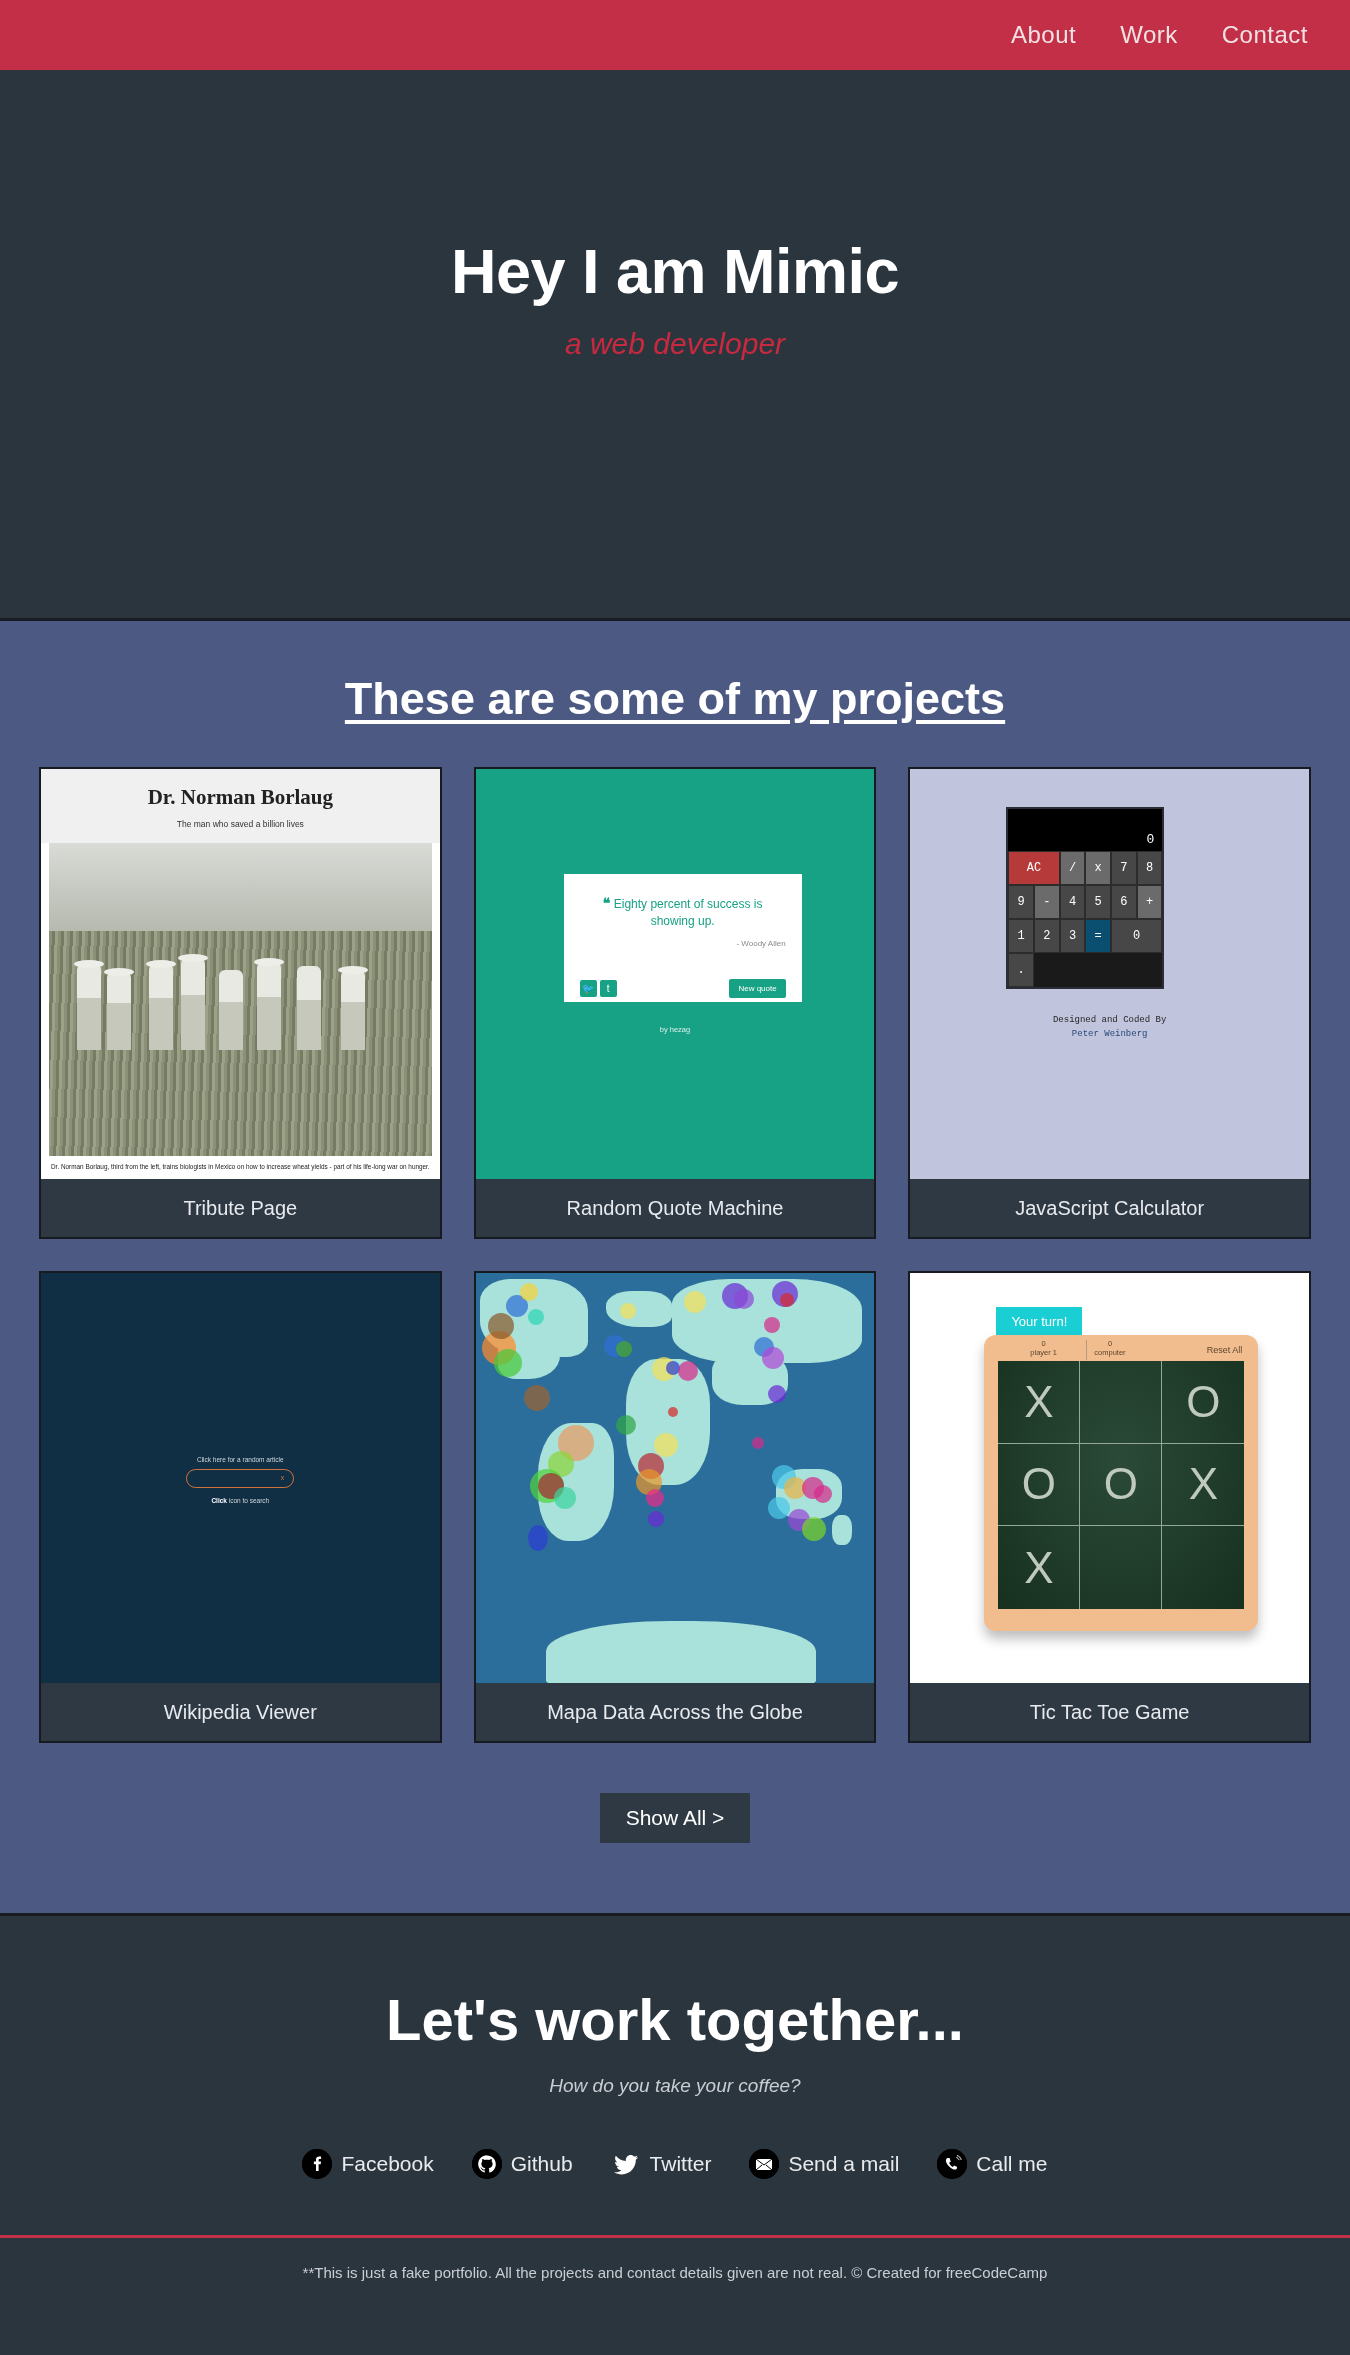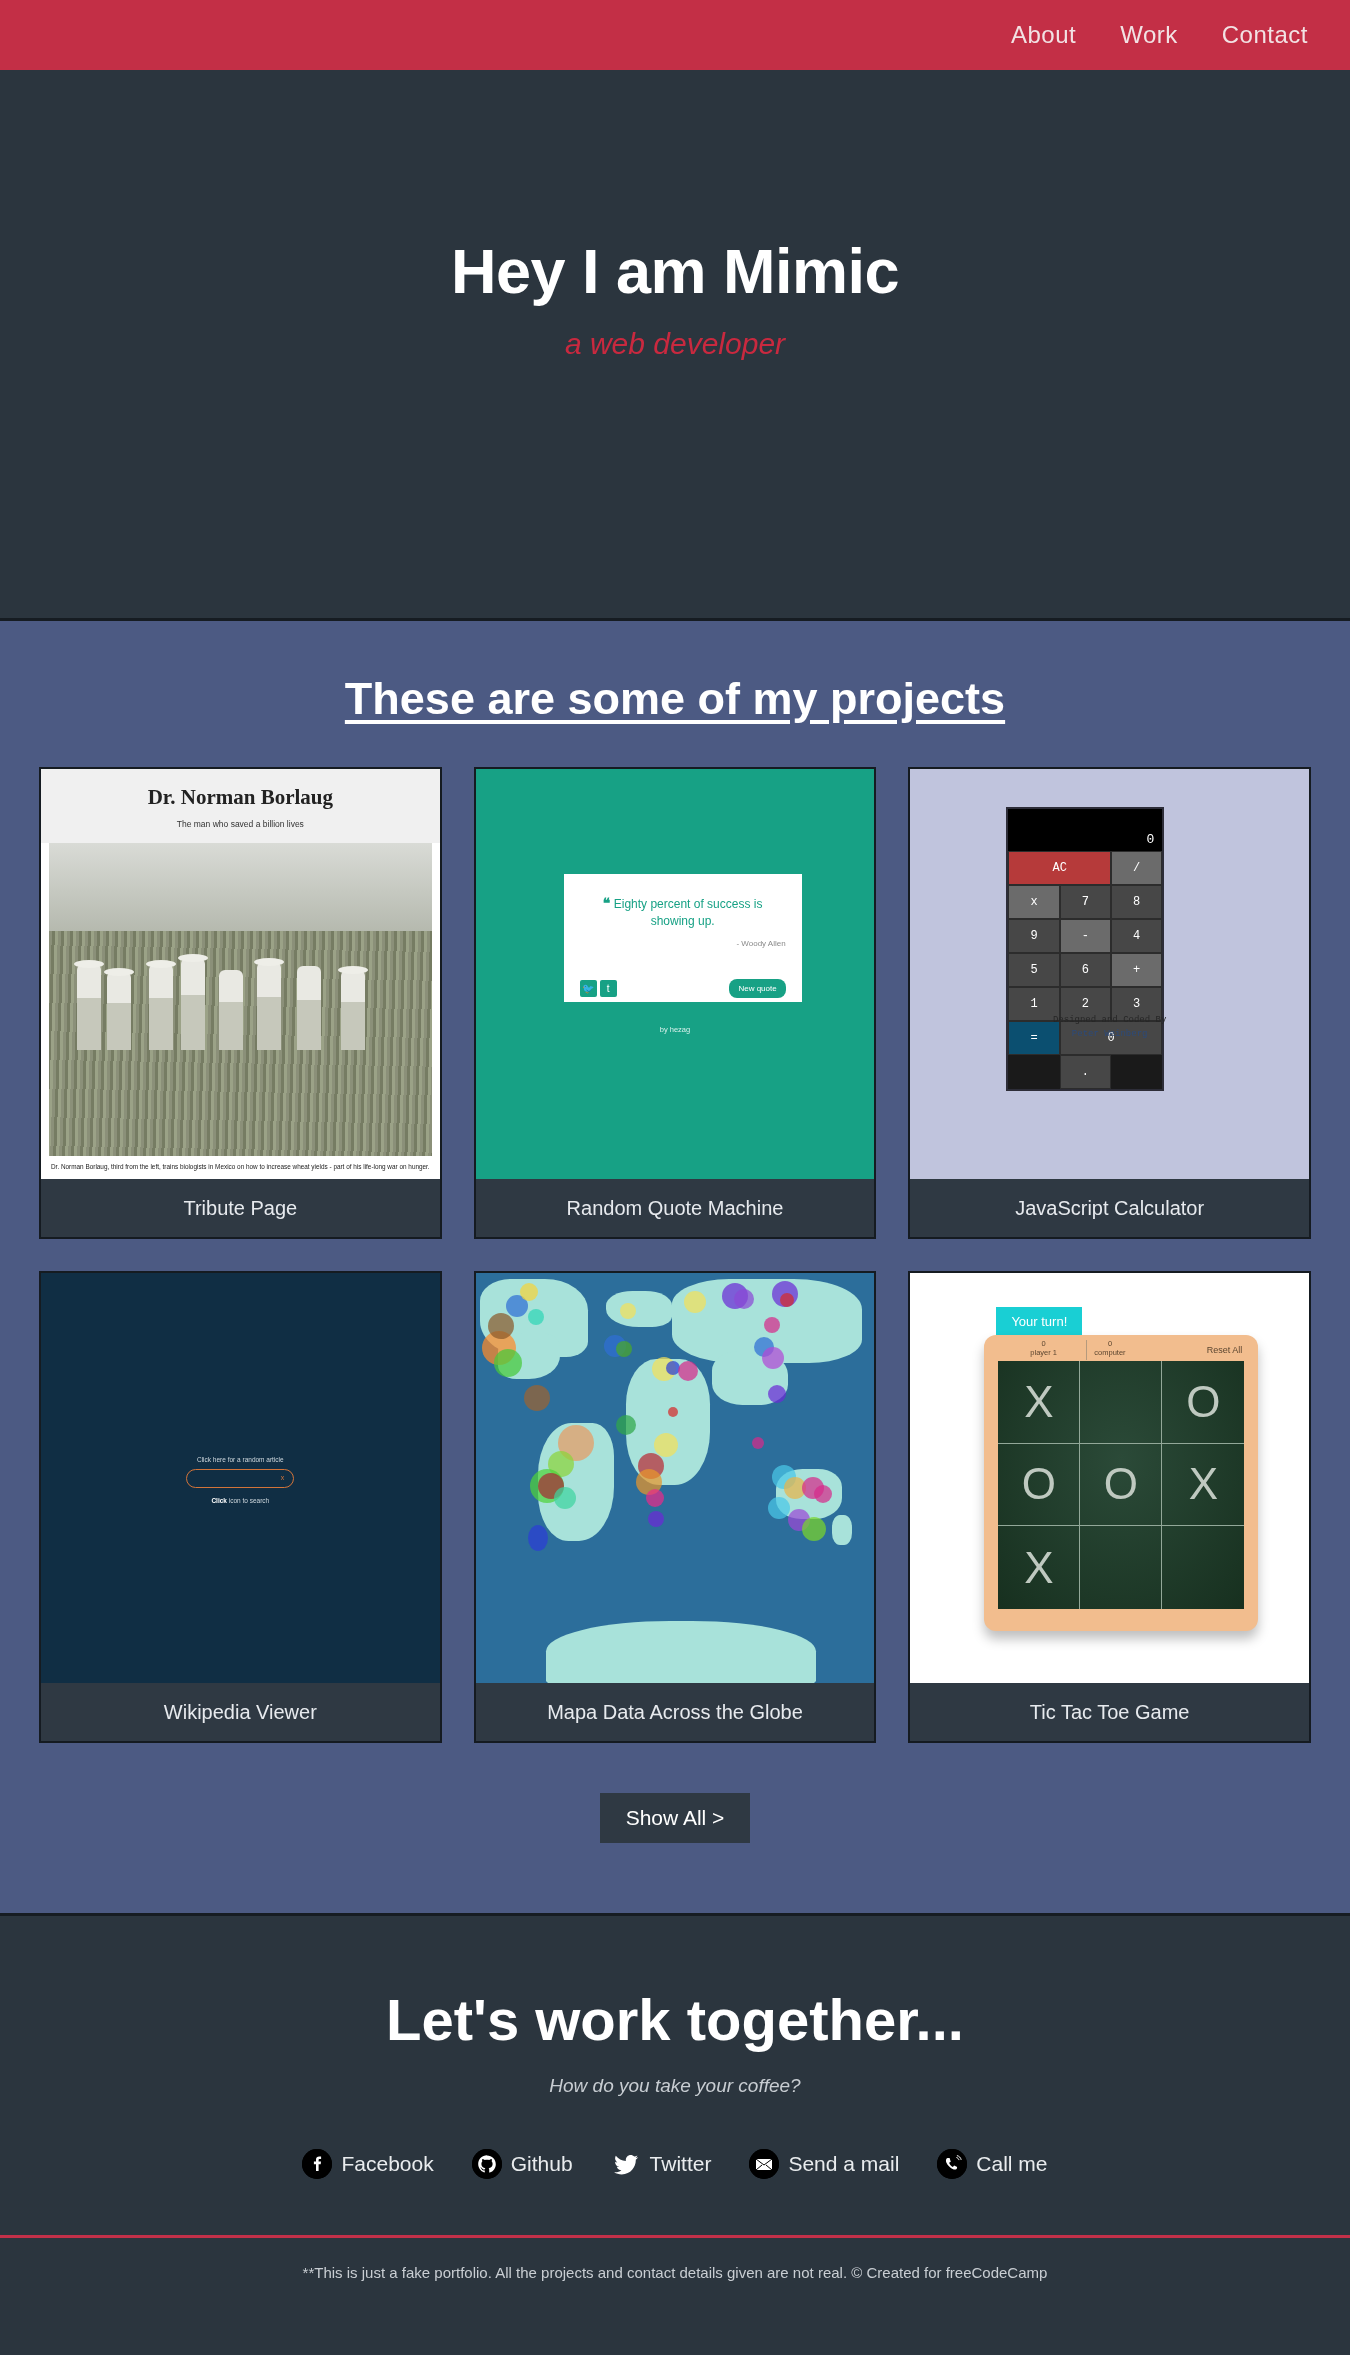--- a/index.html
+++ b/index.html
@@ -154,36 +154,36 @@
   .quote-mark { color:#17a185; font-weight:bold; font-size:14px; }
   .quote-author { color:#8a8a8a; font-size:8px; text-align:right; margin-top:10px; }
   .quote-bottom { margin-top:auto; display:flex; align-items:center; }
   .qs-btn {
     width:17px; height:17px; background:#17a185; color:#fff; font-size:10px;
     display:flex; align-items:center; justify-content:center; margin-right:3px;
     border-radius:2px;
   }
   .qs-new {
     margin-left:auto; background:#17a185; color:#fff; font-size:8px;
-    padding:5px 9px; border-radius:8px;
+    padding:5px 9px; border-radius:2px;
   }
   .quote-by { position:absolute; left:0; right:0; top:256px; text-align:center; color:#d9f2ec; font-size:7.5px; }
 
   
   .calc-bg { background:#c0c4dd; height:100%; position:relative; }
   .calc-body {
     position:absolute; left:96px; top:38px; width:158px;
     background:#1a1a1a; border:2px solid #2d2d38;
   }
   .calc-screen { height:42px; background:#000; position:relative; }
   .calc-screen .digit {
     position:absolute; right:8px; bottom:4px; color:#fff;
     font-family:"Liberation Mono", monospace; font-size:13px;
   }
-  .calc-keys { display:grid; grid-template-columns:repeat(3,1fr); }
+  .calc-keys { display:grid; grid-template-columns:repeat(6,1fr); }
   .key {
     height:34px; display:flex; align-items:center; justify-content:center;
     color:#fff; font-size:12px; font-family:"Liberation Mono", monospace;
     background:#474747; border:1px solid #2c2c2c;
   }
   .key.op { background:#6b6b6b; }
   .key.ac { background:#b63a3a; grid-column:span 2; }
   .key.eq { background:#0b4f70; grid-row:span 2; }
   .key.zero { grid-column:span 2; }
   .calc-credit {

